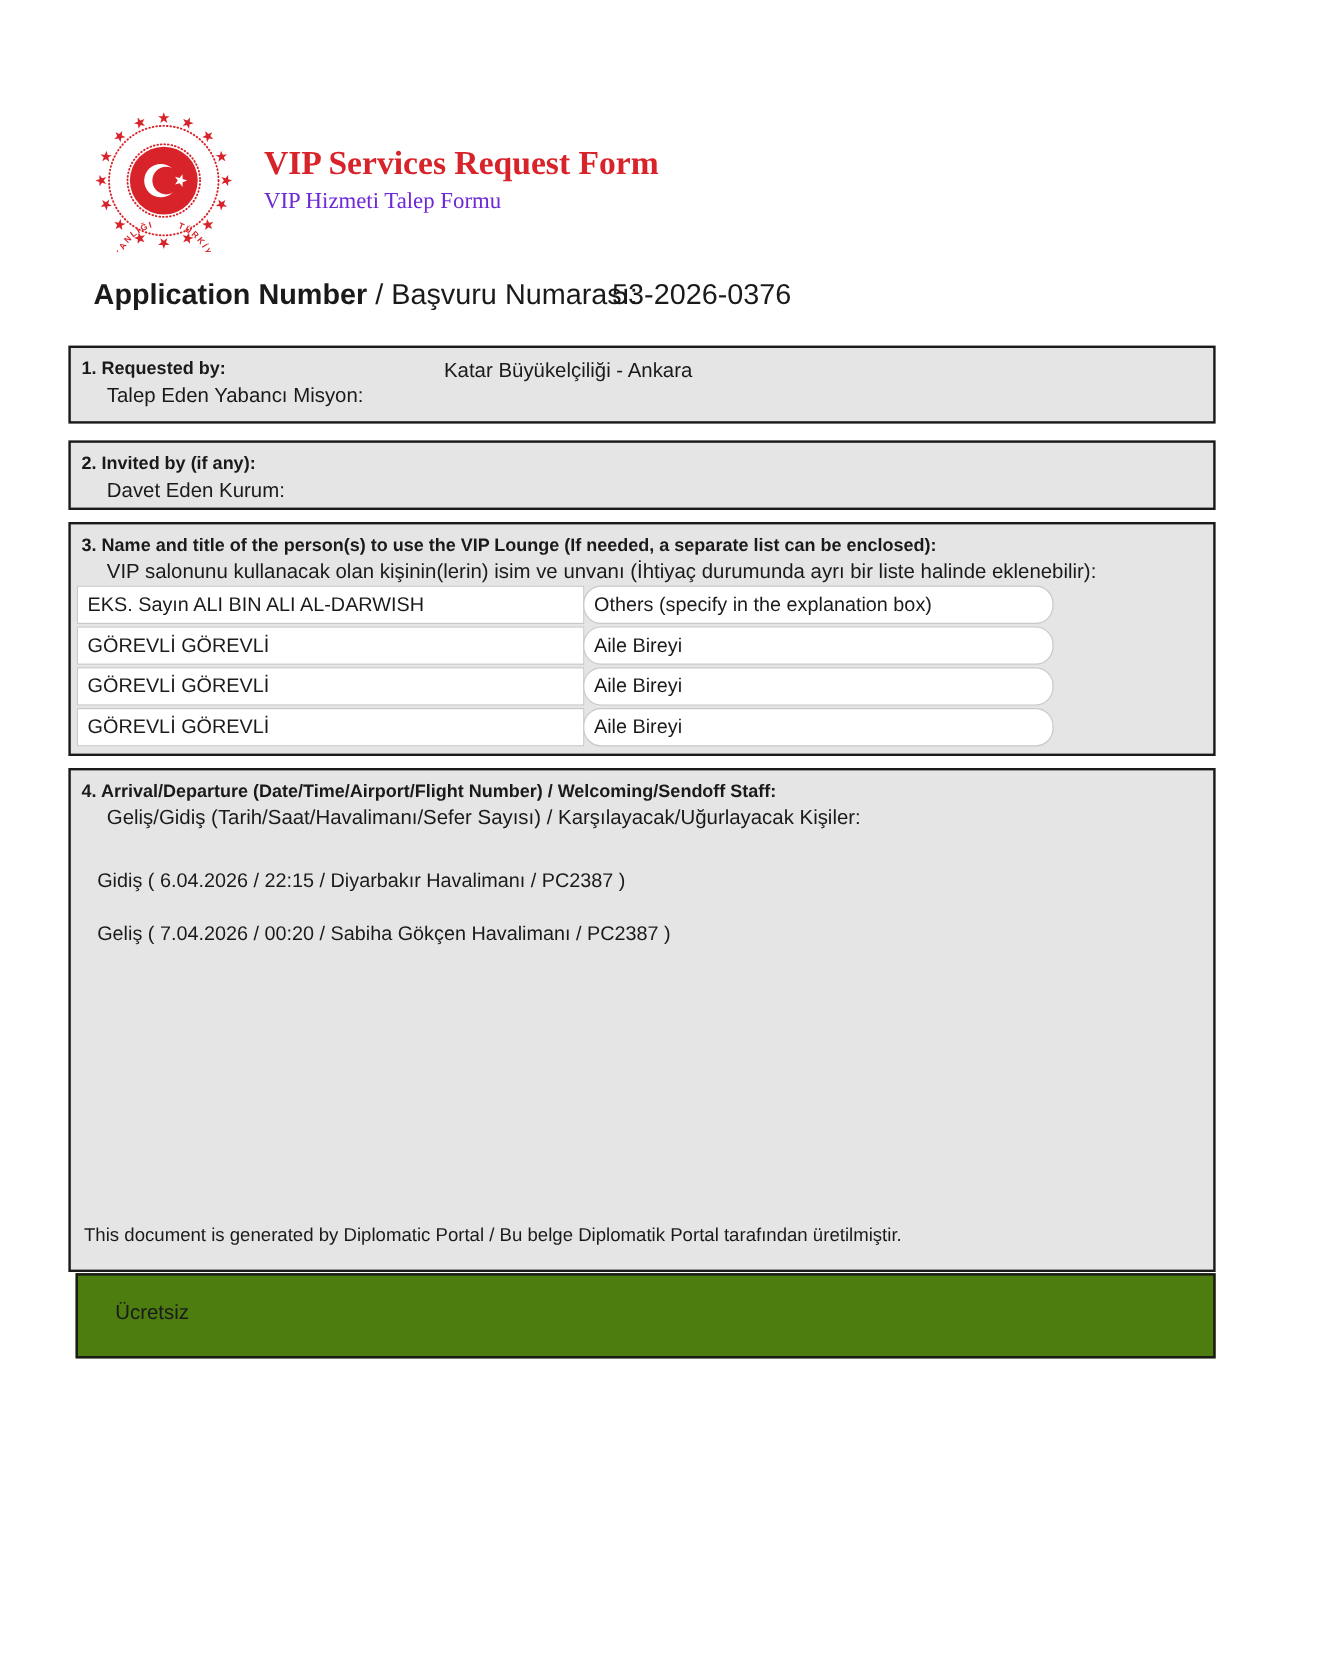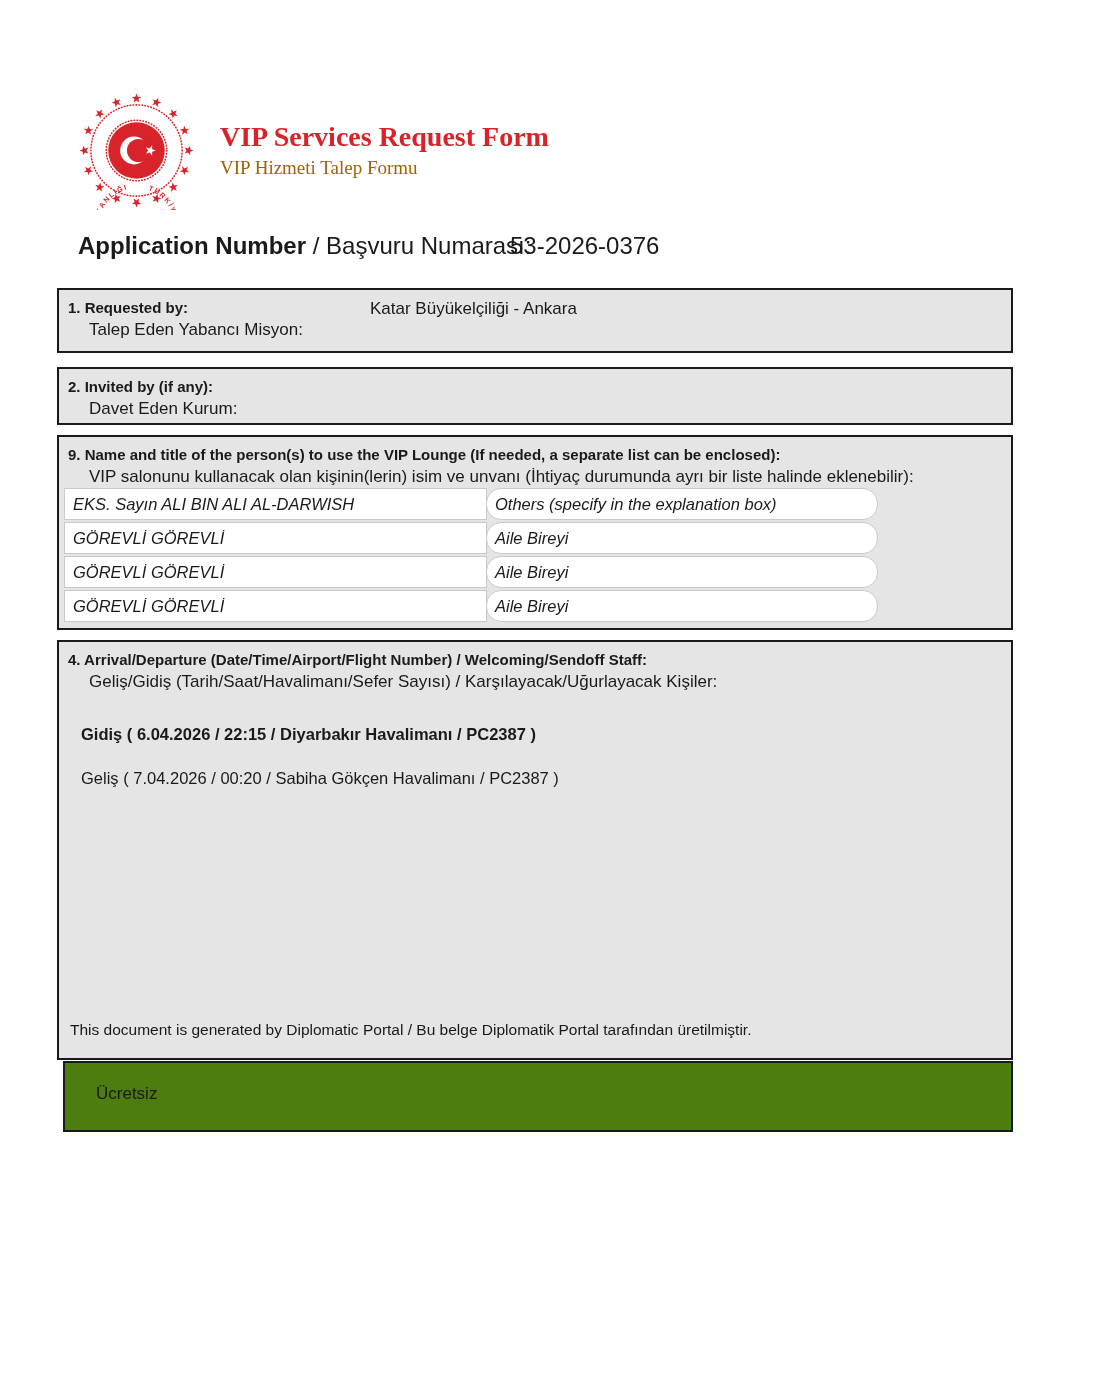--- a/index.html
+++ b/index.html
@@ -23,21 +23,21 @@
   .form-title {
     font-family:"Liberation Serif", serif;
     font-weight:bold;
     font-size:28px;
     color:#d8232a;
     line-height:1.1;
   }
   .form-subtitle {
     font-family:"Liberation Serif", serif;
     font-size:19px;
-    color:#a16207;
+    color:#6d28d9;
     margin-top:4px;
   }
 
   
   .app-number {
     position:absolute; left:78px; top:232px; width:900px;
     font-size:24px;
   }
   .app-number .b { font-weight:bold; }
   .app-number-value { position:absolute; left:432px; top:0; }
@@ -51,40 +51,40 @@
   .box-sub   { font-size:17px; padding:1px 10px 0 30px; line-height:1.25; }
 
   .box-1 { top:288px; height:65px; }
   .box-2 { top:367px; height:58px; }
   .box-3 { top:435px; height:195px; }
   .box-4 { top:640px; height:420px; }
 
   .inline-value { position:absolute; left:311px; top:9px; font-size:17px; }
 
   
-  .ptable { position:absolute; left:5px; top:51px;font-style:italic; }
+  .ptable { position:absolute; left:5px; top:51px; }
   .prow { display:flex; margin-bottom:2px; }
   .pcell {
     border:1px solid #c9c9c9;
     font-size:16.5px;
     height:32px;
     padding:0 8px;
     display:flex; align-items:center;
     background:#fff;
     white-space:nowrap; overflow:hidden;
   }
   .pcell-name  { width:423px; }
   .pcell-title { width:392px; margin-left:-1px;border-radius:15px; }
 
   
   .s4-lines {
     position:absolute; left:22px; top:81px; right:18px;
     font-size:16.5px; line-height:22.5px;
   }
-  .s4-line-departure { margin-bottom:21px;font-weight:bold; }
+  .s4-line-departure { margin-bottom:21px; }
 
   
   .generated-note {
     position:absolute; left:70px; top:1021px; width:960px;
     font-weight:normal; font-size:15.5px;
   }
   .fee-box {
     position:absolute; left:63px; top:1061px; width:950px; height:71px;
     border:2px solid #1a1a1a; background:#4d7c0f;
   }
@@ -148,21 +148,21 @@
     <div class="inline-value">Katar Büyükelçiliği - Ankara</div>
   </div>
 
   <div class="box box-2">
     <div class="box-title">2. Invited by (if any):</div>
     <div class="box-sub">Davet Eden Kurum:</div>
     <div class="inline-value"></div>
   </div>
 
   <div class="box box-3">
-    <div class="box-title">9. Name and title of the person(s) to use the VIP Lounge (If needed, a separate list can be enclosed):</div>
+    <div class="box-title">3. Name and title of the person(s) to use the VIP Lounge (If needed, a separate list can be enclosed):</div>
     <div class="box-sub">VIP salonunu kullanacak olan kişinin(lerin) isim ve unvanı (İhtiyaç durumunda ayrı bir liste halinde eklenebilir):</div>
     <div class="ptable">
       <div class="prow">
         <div class="pcell pcell-name">EKS. Sayın ALI BIN ALI AL-DARWISH</div>
         <div class="pcell pcell-title">Others (specify in the explanation box)</div>
       </div>
       <div class="prow">
         <div class="pcell pcell-name">GÖREVLİ GÖREVLİ</div>
         <div class="pcell pcell-title">Aile Bireyi</div>
       </div>

